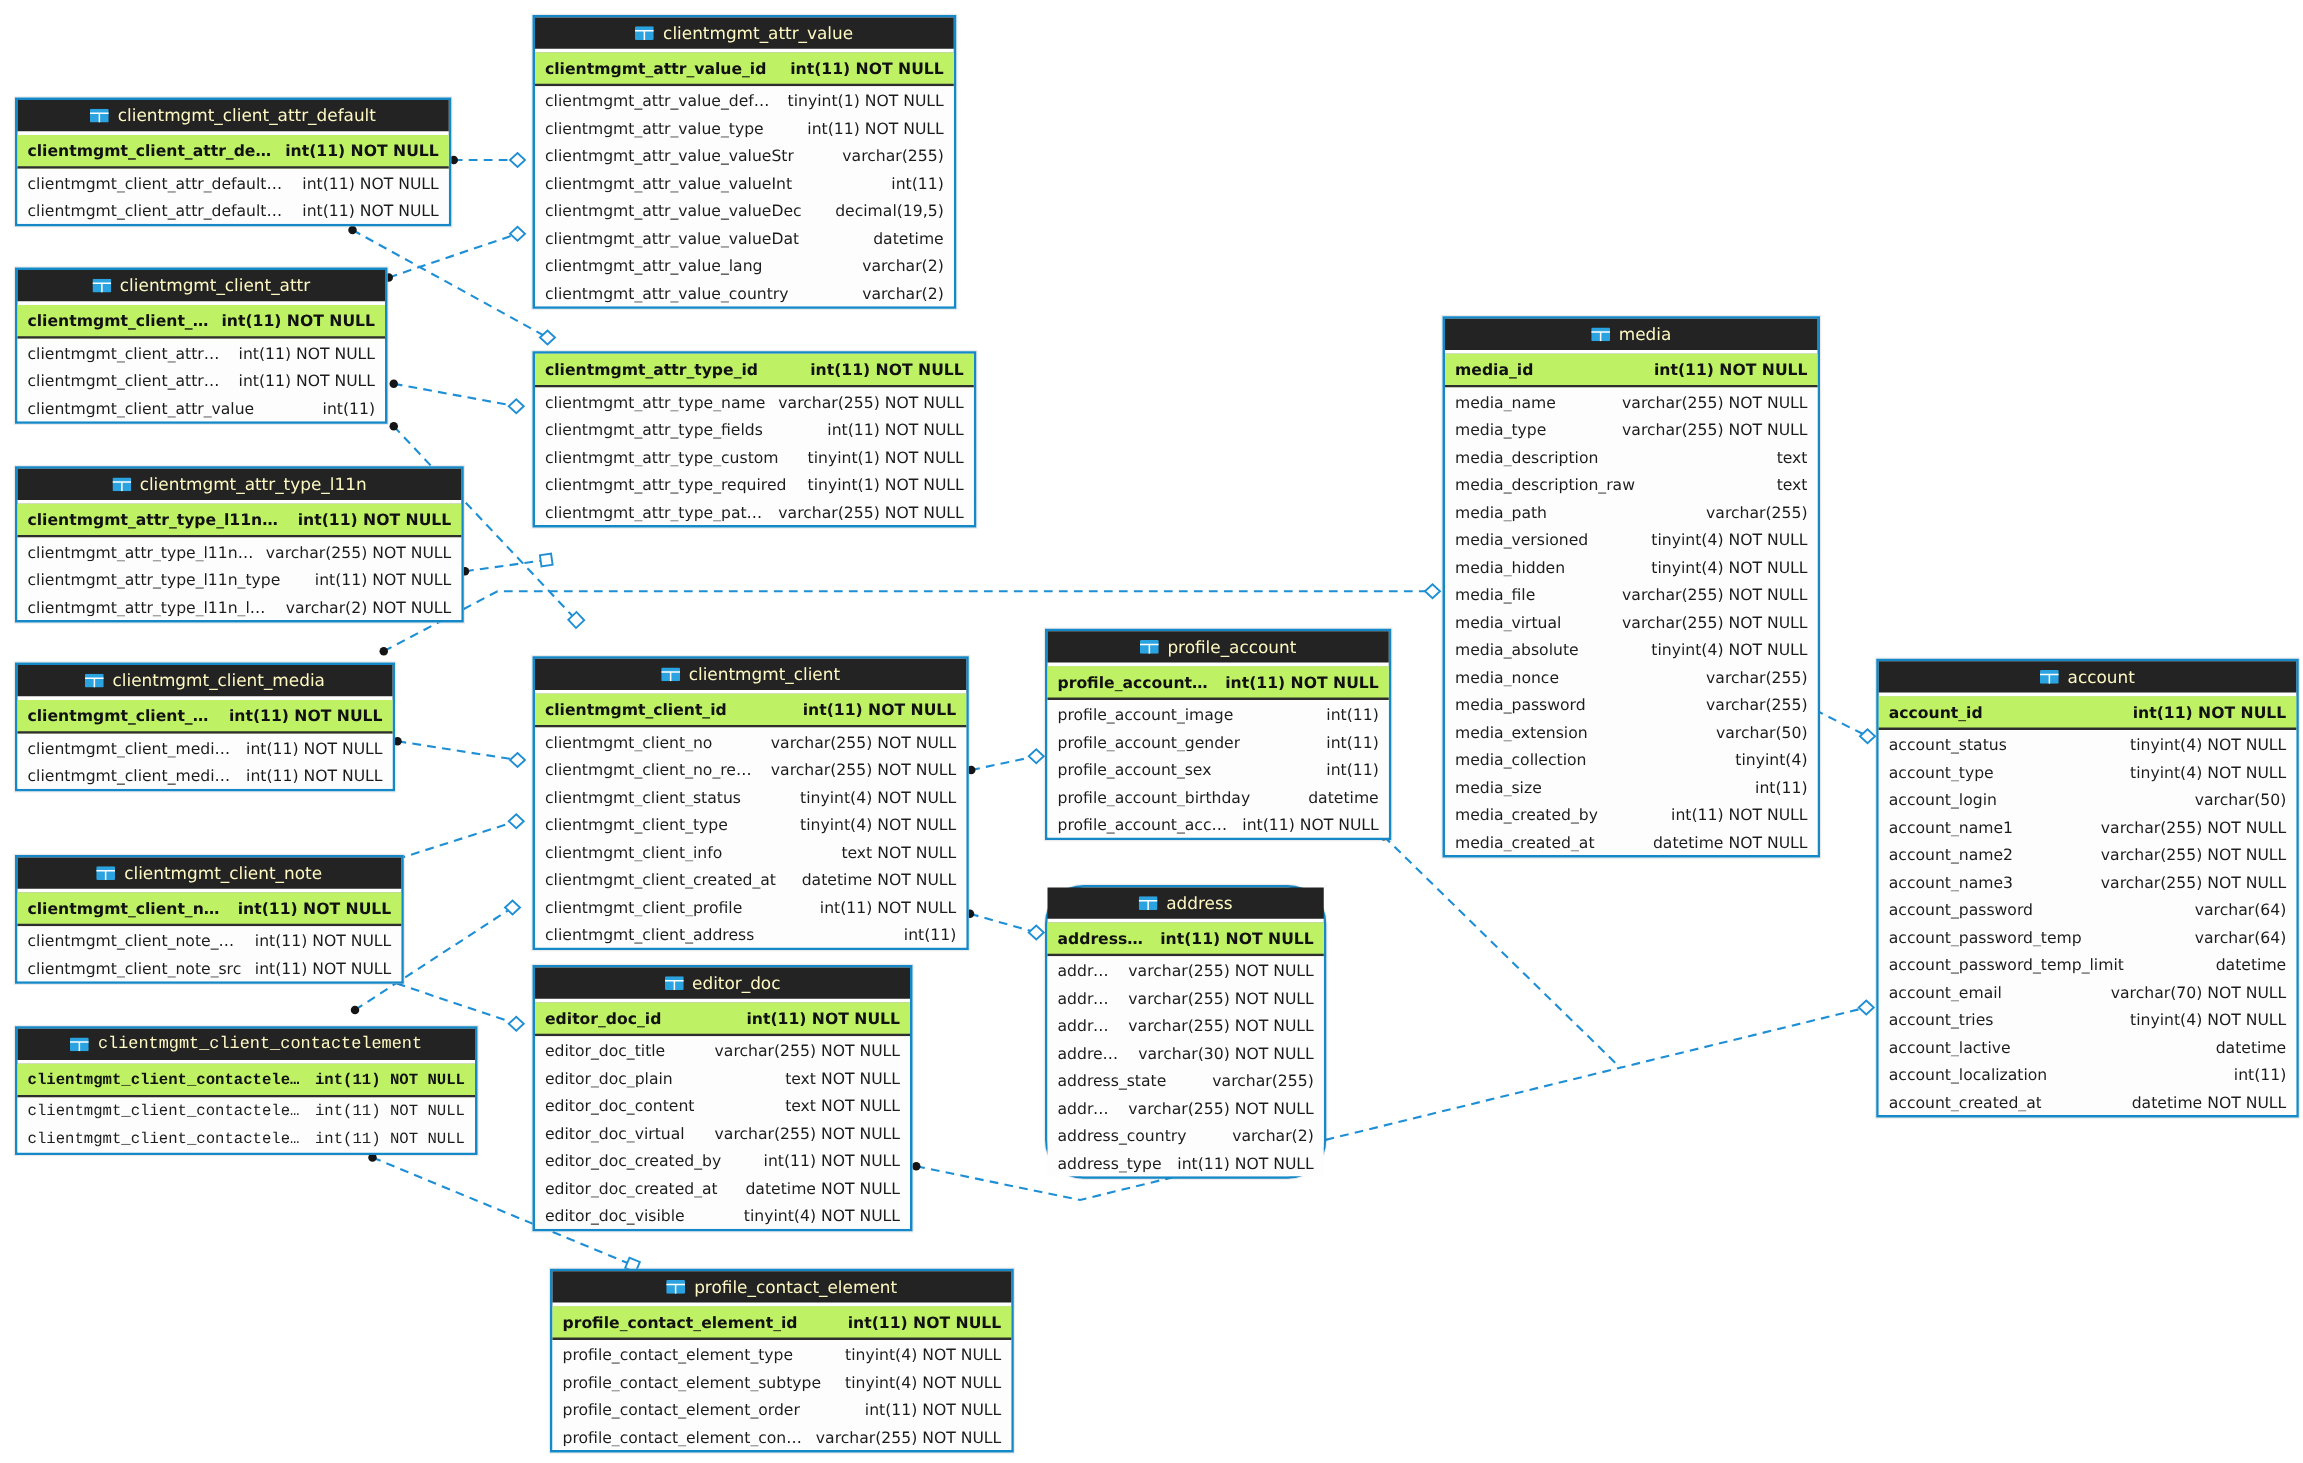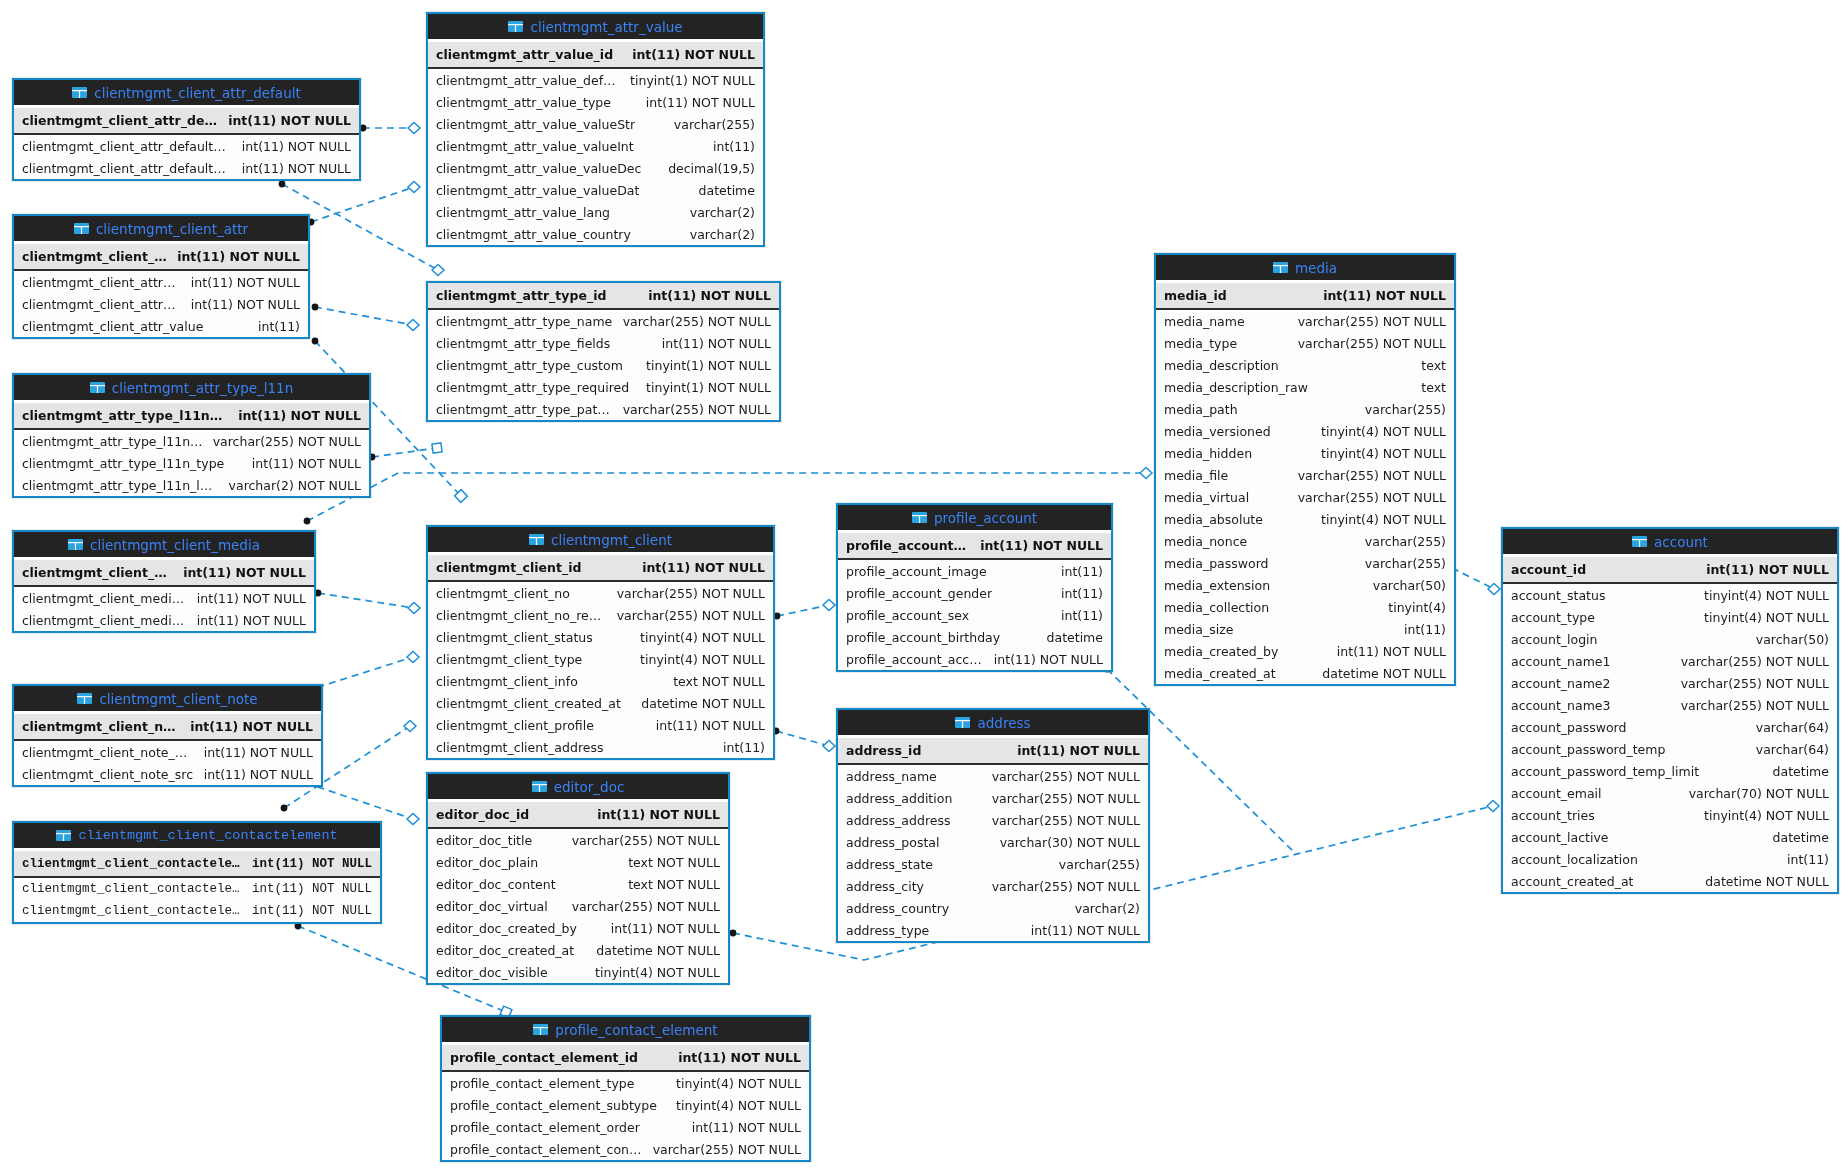--- a/index.html
+++ b/index.html
@@ -2,27 +2,27 @@
 <html><head>
 <meta charset="utf-8">
 <style>
   html,body{margin:0;padding:0;background:#ffffff;}
   body{width:1842px;height:1170px;position:relative;overflow:hidden;
        font-family:"DejaVu Sans","Liberation Sans",sans-serif;}
   #stage{position:absolute;inset:0;width:1842px;height:1170px;}
   #wires{position:absolute;left:0;top:0;z-index:0;}
   .tbl{position:absolute;z-index:1;background:#fdfdfd;border:2px solid #1589c8;
        box-sizing:border-box;box-shadow:0 0 0 1px rgba(0,0,0,.08);}
-  .hdr{background:#232323;color:#3b82f6;height:28px;display:flex;align-items:center;
+  .hdr{background:#232323;color:#fef9c3;height:28px;display:flex;align-items:center;
        justify-content:center;gap:7px;font-size:13.5px;border-bottom:3px solid #ffffff;
        box-sizing:border-box;white-space:nowrap;overflow:hidden;}
   .hdr .ticon{display:inline-flex;flex:0 0 auto;}
   .pkrow{height:27px;display:flex;align-items:center;justify-content:space-between;
          padding:0 8px;font-size:12.5px;font-weight:700;color:#111;
-         border-bottom:2px solid #2e2e2e;box-sizing:border-box;background:#e5e5e5;
+         border-bottom:2px solid #2e2e2e;box-sizing:border-box;background:#bef264;
          white-space:nowrap;gap:10px;}
   .frow{height:22px;display:flex;align-items:center;justify-content:space-between;
         padding:0 8px;font-size:12.5px;color:#1c1c1c;box-sizing:border-box;
         background:#fdfdfd;white-space:nowrap;gap:10px;}
   .fname{overflow:hidden;text-overflow:ellipsis;}
   .ftype{text-align:right;flex:0 0 auto;}
 </style>
 </head>
 <body>
 
@@ -492,21 +492,21 @@
       </div>
       <div class="frow">
         <span class="fname">profile_account_birthday</span>
         <span class="ftype">datetime</span>
       </div>
       <div class="frow">
         <span class="fname">profile_account_account</span>
         <span class="ftype">int(11) NOT NULL</span>
       </div>
     </div>
-    <div class="tbl" style="left: 836px; top: 708px; width: 314px;">
+    <div class="tbl" style="left: 836px; top: 708px; width: 225px; border-radius: 31px;">
       <div class="hdr">
         <span class="ticon">
           <svg width="15" height="11" viewBox="0 0 15 11">
             <rect width="15" height="11" rx="1" fill="#2ba3e0"></rect>
             <line x1="0" y1="3.6" x2="15" y2="3.6" stroke="#ffffff" stroke-width="1.2"></line>
             <line x1="7.5" y1="3.6" x2="7.5" y2="11" stroke="#ffffff" stroke-width="1.2"></line>
           </svg>
         </span>
         <span>address</span>
       </div>

